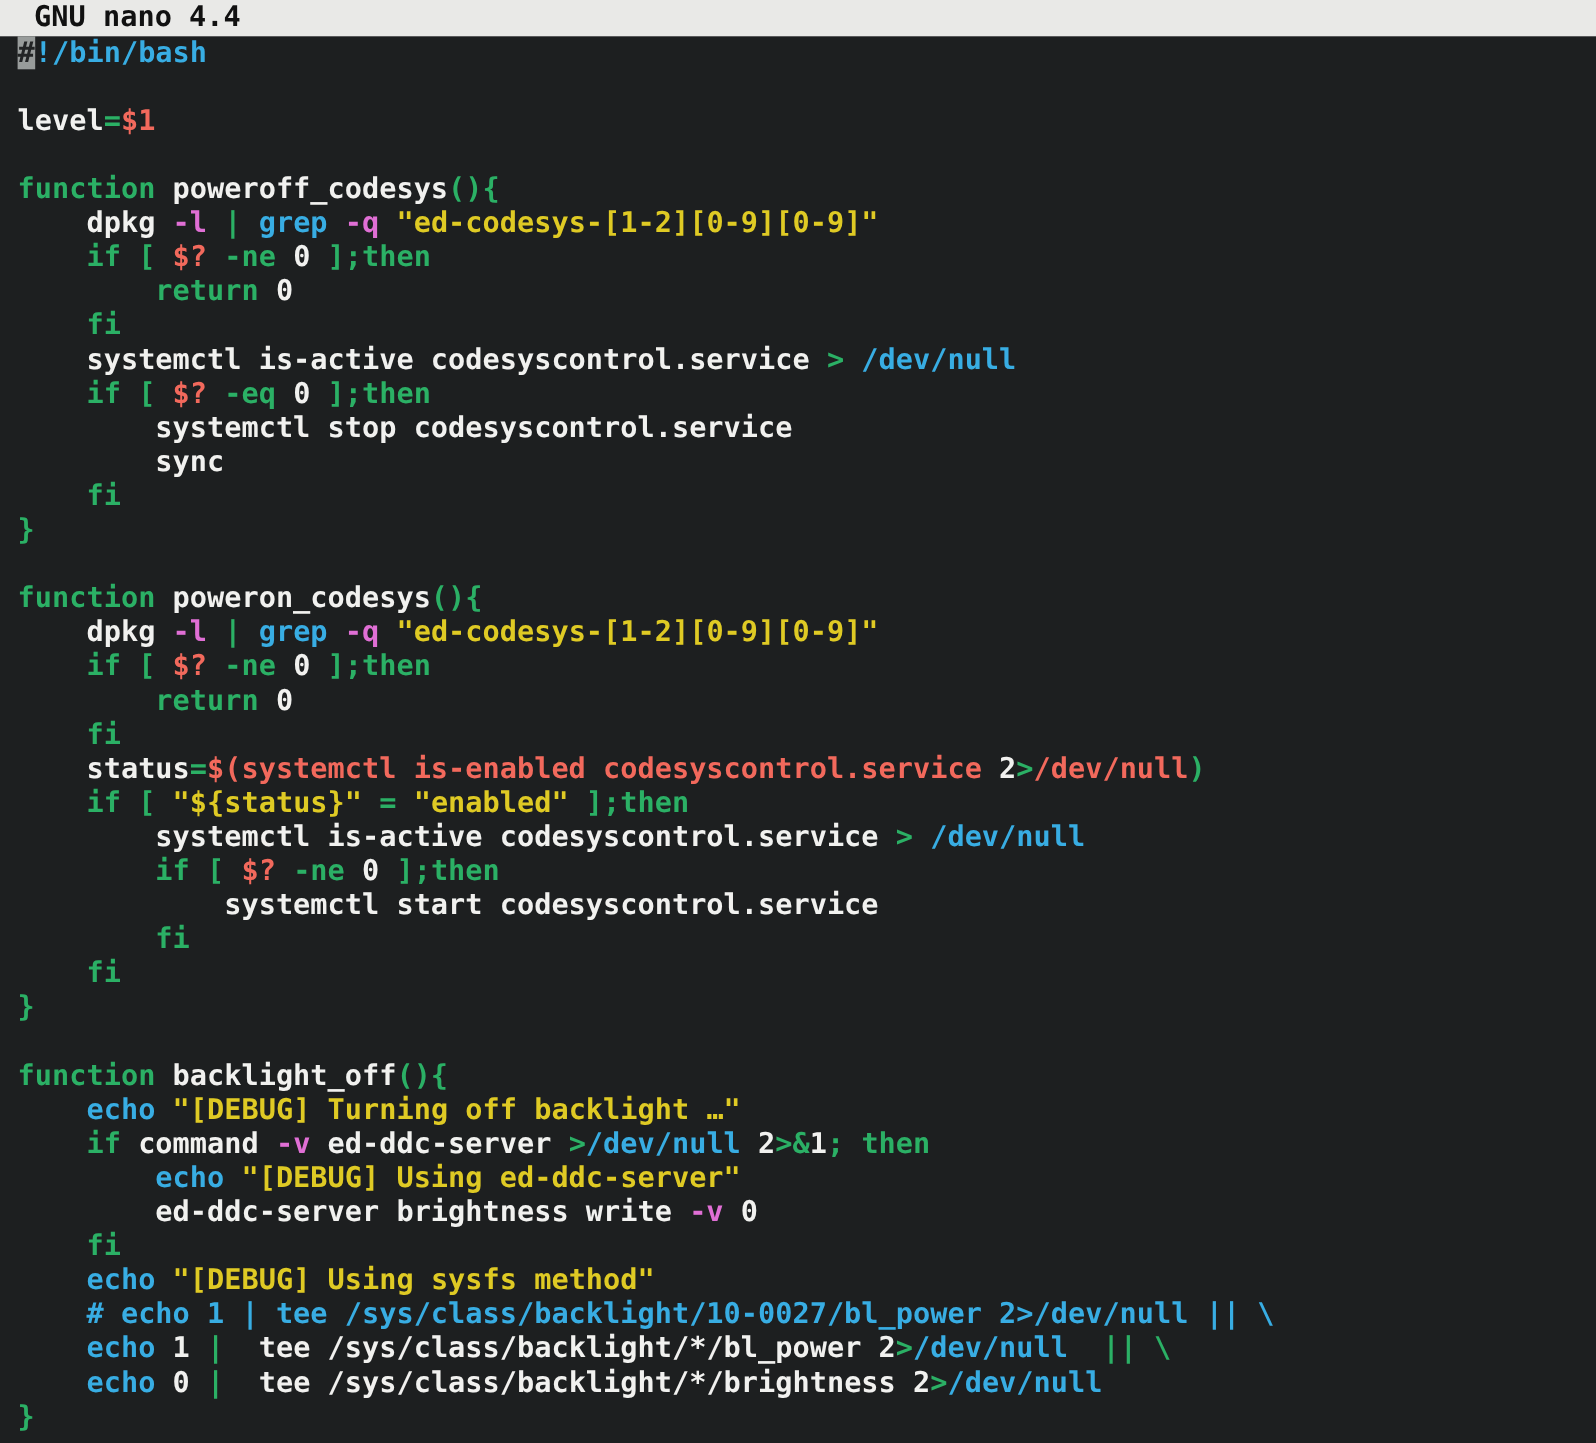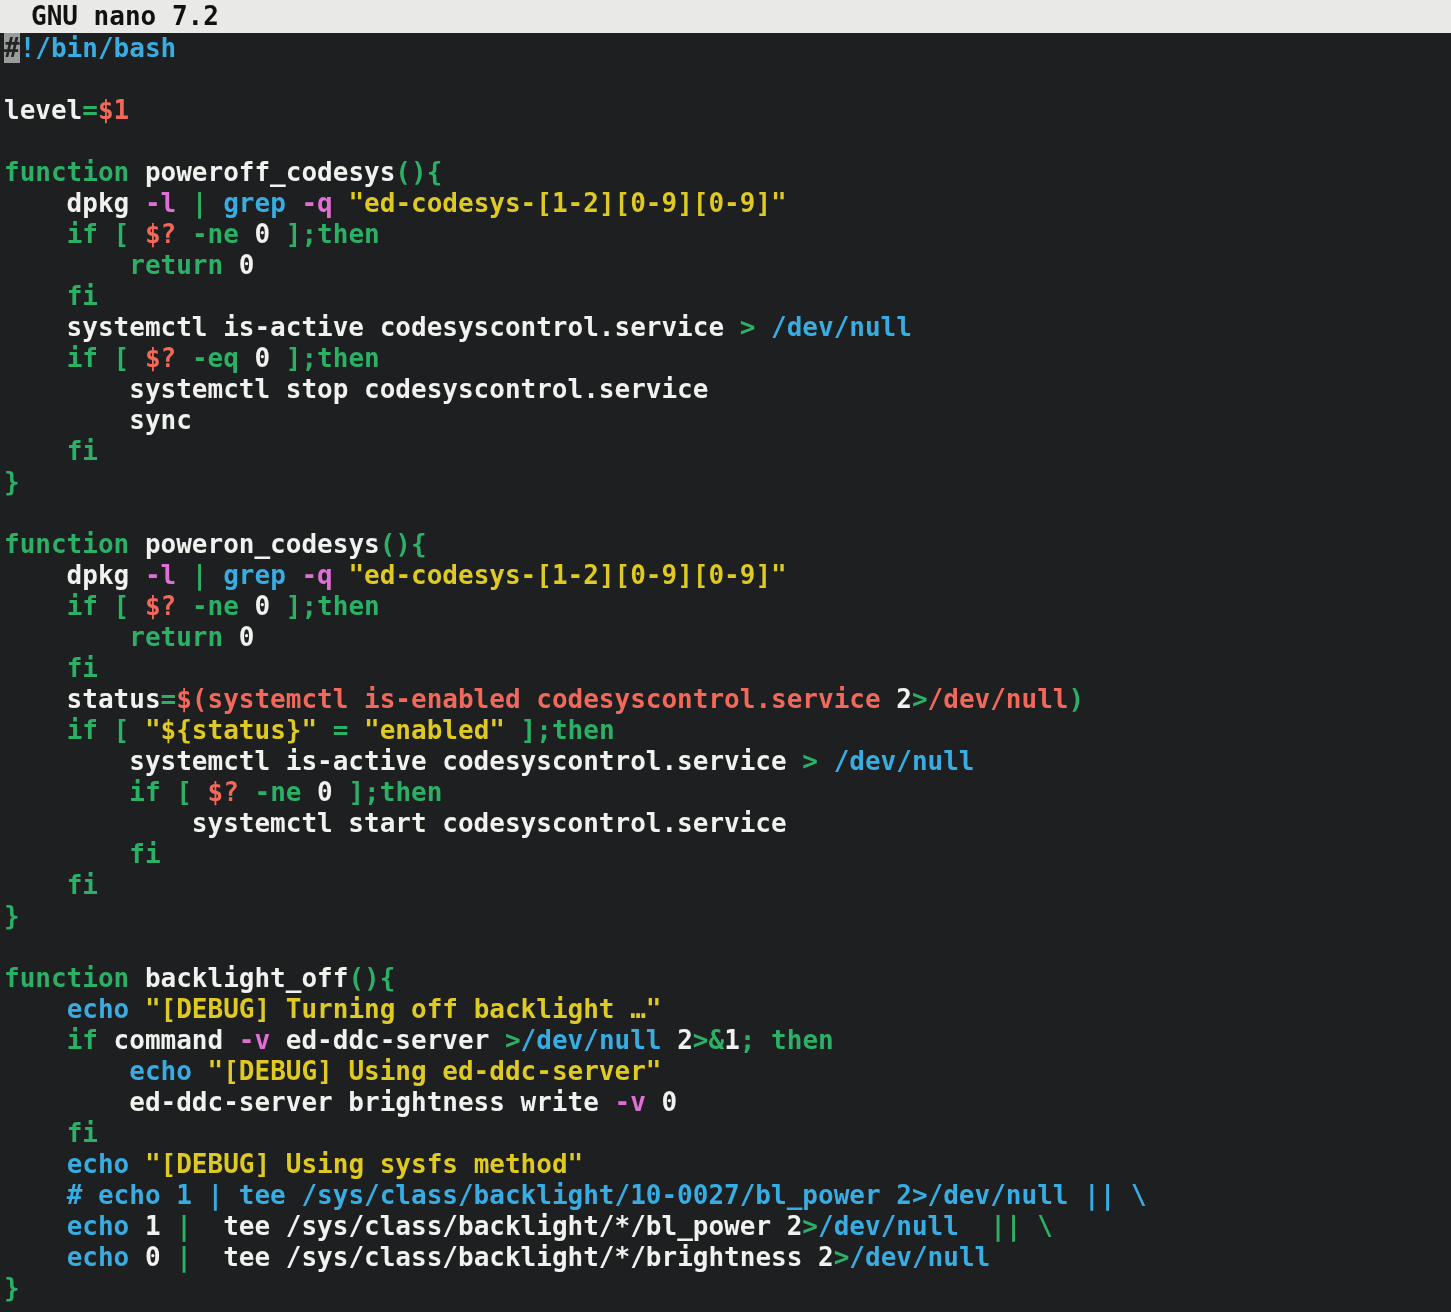--- a/index.html
+++ b/index.html
@@ -29,36 +29,36 @@
     background: var(--header-bg);
     color: var(--header-fg);
     display: flex;
     justify-content: space-between;
     align-items: center;
     padding: 0 33px 0 31px;
     line-height: 33px;
     white-space: pre;
   }
   .code {
-    padding-left: 4px;
+    padding-left: 16px;
     white-space: pre;
   }
   .line {
     height: 31px;
     line-height: 31px;
     white-space: pre;
   }
   .c-def { color: var(--c-def); }
   .c-grn { color: var(--c-grn); }
   .c-cyn { color: var(--c-cyn); }
   .c-yel { color: var(--c-yel); }
   .c-pnk { color: var(--c-pnk); }
   .c-red { color: var(--c-red); }
   .c-cur { background: var(--cursor-bg); color: var(--cursor-fg); }
 </style>
 </head>
 <body>
 
 <div class="titlebar">
-  <span>GNU nano 7.2</span>
+  <span>GNU nano 4.4</span>
 </div>
 
 <div class="code" id="code"><div class="line"><span class="c-cur">#</span><span class="c-cyn">!/bin/bash</span></div><div class="line"></div><div class="line"><span class="c-def">level</span><span class="c-grn">=</span><span class="c-red">$1</span></div><div class="line"></div><div class="line"><span class="c-grn">function</span><span class="c-def"> poweroff_codesys</span><span class="c-grn">(){</span></div><div class="line"><span class="c-def">    dpkg </span><span class="c-pnk">-l</span><span class="c-def"> </span><span class="c-grn">|</span><span class="c-def"> </span><span class="c-cyn">grep</span><span class="c-def"> </span><span class="c-pnk">-q</span><span class="c-def"> </span><span class="c-yel">"ed-codesys-[1-2][0-9][0-9]"</span></div><div class="line"><span class="c-def">    </span><span class="c-grn">if [ </span><span class="c-red">$?</span><span class="c-def"> </span><span class="c-grn">-ne</span><span class="c-def"> 0 </span><span class="c-grn">];then</span></div><div class="line"><span class="c-def">        </span><span class="c-grn">return</span><span class="c-def"> 0</span></div><div class="line"><span class="c-def">    </span><span class="c-grn">fi</span></div><div class="line"><span class="c-def">    systemctl is-active codesyscontrol.service </span><span class="c-grn">&gt;</span><span class="c-def"> </span><span class="c-cyn">/dev/null</span></div><div class="line"><span class="c-def">    </span><span class="c-grn">if [ </span><span class="c-red">$?</span><span class="c-def"> </span><span class="c-grn">-eq</span><span class="c-def"> 0 </span><span class="c-grn">];then</span></div><div class="line"><span class="c-def">        systemctl stop codesyscontrol.service</span></div><div class="line"><span class="c-def">        sync</span></div><div class="line"><span class="c-def">    </span><span class="c-grn">fi</span></div><div class="line"><span class="c-grn">}</span></div><div class="line"></div><div class="line"><span class="c-grn">function</span><span class="c-def"> poweron_codesys</span><span class="c-grn">(){</span></div><div class="line"><span class="c-def">    dpkg </span><span class="c-pnk">-l</span><span class="c-def"> </span><span class="c-grn">|</span><span class="c-def"> </span><span class="c-cyn">grep</span><span class="c-def"> </span><span class="c-pnk">-q</span><span class="c-def"> </span><span class="c-yel">"ed-codesys-[1-2][0-9][0-9]"</span></div><div class="line"><span class="c-def">    </span><span class="c-grn">if [ </span><span class="c-red">$?</span><span class="c-def"> </span><span class="c-grn">-ne</span><span class="c-def"> 0 </span><span class="c-grn">];then</span></div><div class="line"><span class="c-def">        </span><span class="c-grn">return</span><span class="c-def"> 0</span></div><div class="line"><span class="c-def">    </span><span class="c-grn">fi</span></div><div class="line"><span class="c-def">    status</span><span class="c-grn">=</span><span class="c-red">$(systemctl is-enabled codesyscontrol.service </span><span class="c-def">2</span><span class="c-grn">&gt;</span><span class="c-red">/dev/null</span><span class="c-grn">)</span></div><div class="line"><span class="c-def">    </span><span class="c-grn">if [ </span><span class="c-yel">"${status}"</span><span class="c-def"> </span><span class="c-grn">=</span><span class="c-def"> </span><span class="c-yel">"enabled"</span><span class="c-def"> </span><span class="c-grn">];then</span></div><div class="line"><span class="c-def">        systemctl is-active codesyscontrol.service </span><span class="c-grn">&gt;</span><span class="c-def"> </span><span class="c-cyn">/dev/null</span></div><div class="line"><span class="c-def">        </span><span class="c-grn">if [ </span><span class="c-red">$?</span><span class="c-def"> </span><span class="c-grn">-ne</span><span class="c-def"> 0 </span><span class="c-grn">];then</span></div><div class="line"><span class="c-def">            systemctl start codesyscontrol.service</span></div><div class="line"><span class="c-def">        </span><span class="c-grn">fi</span></div><div class="line"><span class="c-def">    </span><span class="c-grn">fi</span></div><div class="line"><span class="c-grn">}</span></div><div class="line"></div><div class="line"><span class="c-grn">function</span><span class="c-def"> backlight_off</span><span class="c-grn">(){</span></div><div class="line"><span class="c-def">    </span><span class="c-cyn">echo</span><span class="c-def"> </span><span class="c-yel">"[DEBUG] Turning off backlight …"</span></div><div class="line"><span class="c-def">    </span><span class="c-grn">if</span><span class="c-def"> command </span><span class="c-pnk">-v</span><span class="c-def"> ed-ddc-server </span><span class="c-grn">&gt;</span><span class="c-cyn">/dev/null</span><span class="c-def"> 2</span><span class="c-grn">&gt;&amp;</span><span class="c-def">1</span><span class="c-grn">;</span><span class="c-def"> </span><span class="c-grn">then</span></div><div class="line"><span class="c-def">        </span><span class="c-cyn">echo</span><span class="c-def"> </span><span class="c-yel">"[DEBUG] Using ed-ddc-server"</span></div><div class="line"><span class="c-def">        ed-ddc-server brightness write </span><span class="c-pnk">-v</span><span class="c-def"> 0</span></div><div class="line"><span class="c-def">    </span><span class="c-grn">fi</span></div><div class="line"><span class="c-def">    </span><span class="c-cyn">echo</span><span class="c-def"> </span><span class="c-yel">"[DEBUG] Using sysfs method"</span></div><div class="line"><span class="c-def">    </span><span class="c-cyn"># echo 1 | tee /sys/class/backlight/10-0027/bl_power 2&gt;/dev/null || \</span></div><div class="line"><span class="c-def">    </span><span class="c-cyn">echo</span><span class="c-def"> 1 </span><span class="c-grn">|</span><span class="c-def">  tee /sys/class/backlight/*/bl_power 2</span><span class="c-grn">&gt;</span><span class="c-cyn">/dev/null</span><span class="c-def">  </span><span class="c-grn">||</span><span class="c-def"> </span><span class="c-grn">\</span></div><div class="line"><span class="c-def">    </span><span class="c-cyn">echo</span><span class="c-def"> 0 </span><span class="c-grn">|</span><span class="c-def">  tee /sys/class/backlight/*/brightness 2</span><span class="c-grn">&gt;</span><span class="c-cyn">/dev/null</span></div><div class="line"><span class="c-grn">}</span></div></div>
 
 </body></html>

